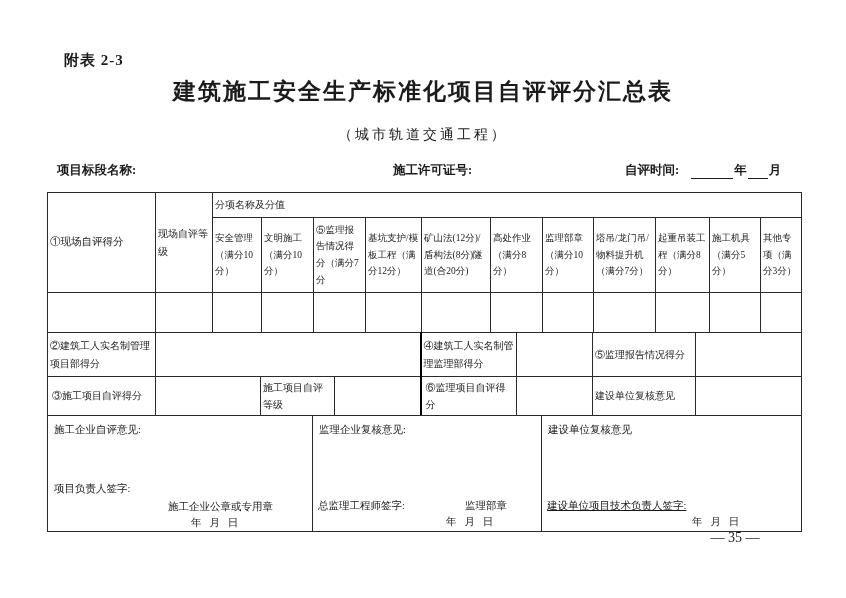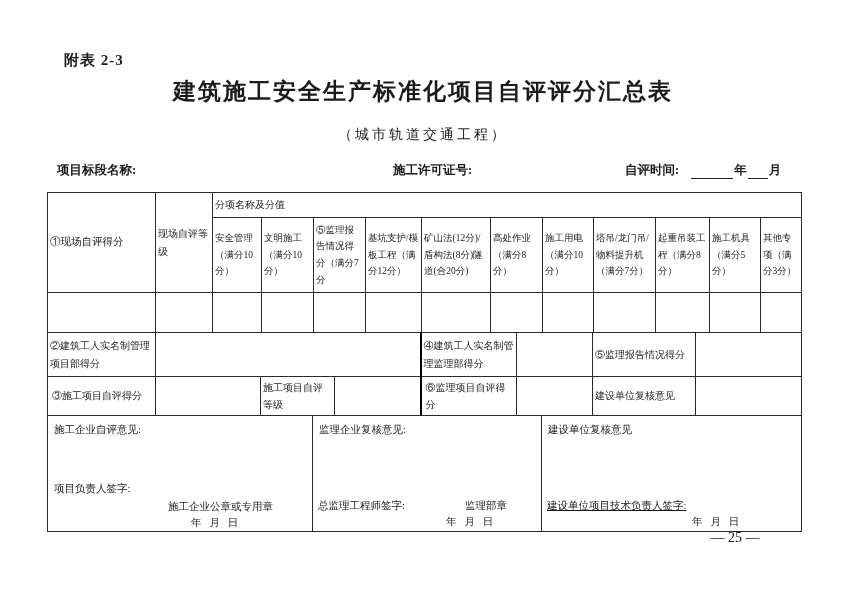--- a/index.html
+++ b/index.html
@@ -86,21 +86,21 @@
         <td rowspan="2">现场自评等级</td>
         <td colspan="11">分项名称及分值</td>
       </tr>
       <tr class="hdr-sub">
         <td>安全管理（满分10分）</td>
         <td>文明施工（满分10分）</td>
         <td>⑤监理报告情况得分（满分7分</td>
         <td>基坑支护/模板工程（满分12分）</td>
         <td>矿山法(12分)/盾构法(8分)隧道(合20分)</td>
         <td>高处作业（满分8分）</td>
-        <td>施工用电（满分10分）</td>
+        <td>监理部章（满分10分）</td>
         <td>塔吊/龙门吊/物料提升机（满分7分）</td>
         <td>起重吊装工程（满分8分）</td>
         <td>施工机具（满分5分）</td>
         <td>其他专项（满分3分）</td>
       </tr>
       <tr class="data-row">
         <td></td>
         <td></td>
         <td></td>
         <td></td>
@@ -173,14 +173,14 @@
         <td>
           <span class="opinion">建设单位复核意见</span>
           <span class="abs c3-signer">建设单位项目技术负责人签字:</span>
           <span class="abs c3-date">年   月   日</span>
         </td>
       </tr>
     </tbody>
       </table>
   </div>
 
-  <div class="page-number">— 25 —</div>
+  <div class="page-number">— 35 —</div>
 </div>
 
 </body></html>

